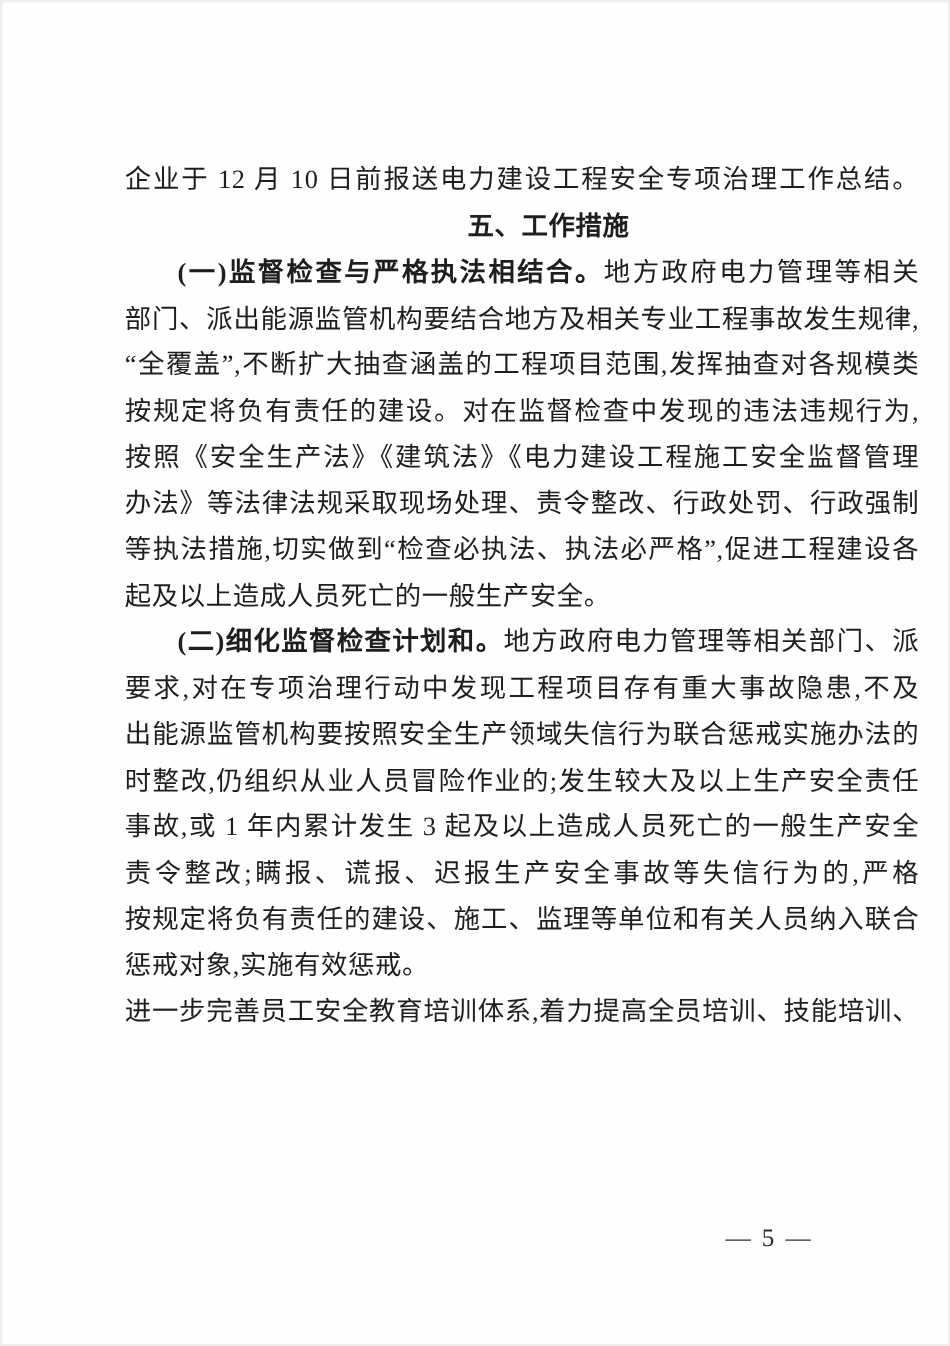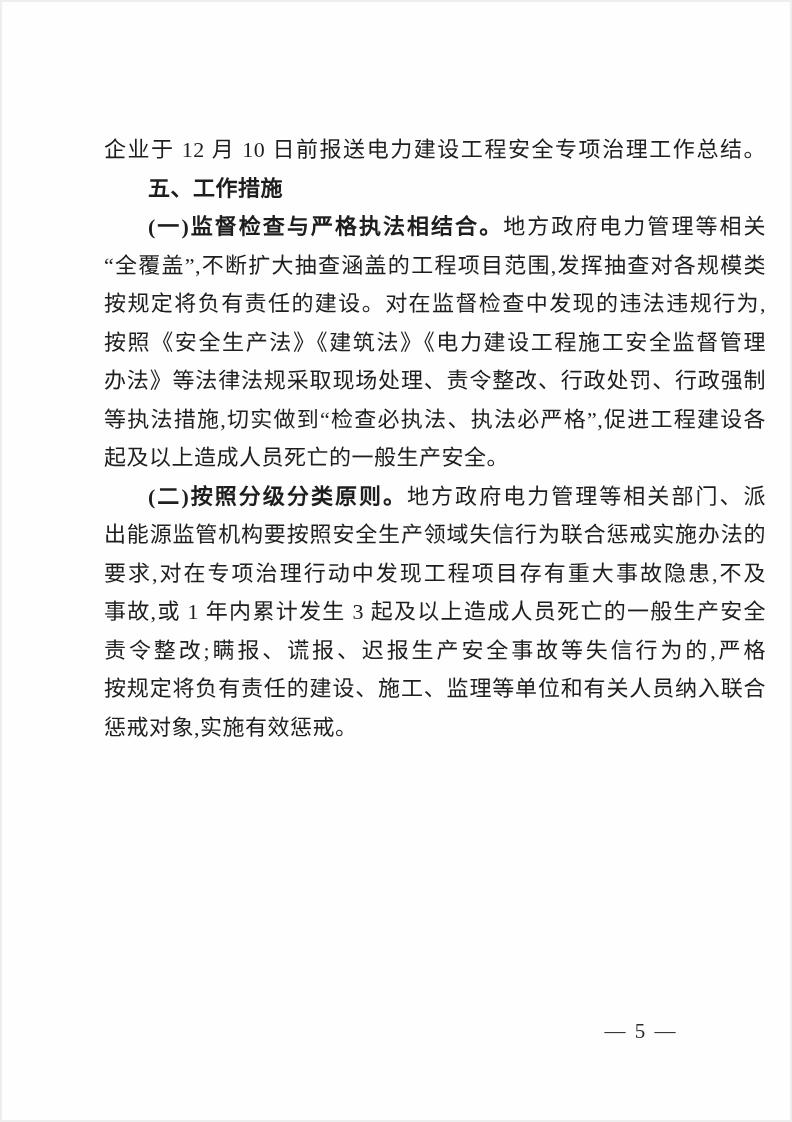--- a/index.html
+++ b/index.html
@@ -33,20 +33,21 @@
   }
   .ln.just {
     white-space: normal;
     word-break: break-all;
     text-align: justify;
     text-align-last: justify;
     -moz-text-align-last: justify;
   }
   .ln.indent {
     text-indent: 2em;
+    text-align: center;
   }
   .ln.heading {
     font-weight: bold;
   }
   .lead {
     font-weight: bold;
   }
   .page-footer {
     position: absolute;
     left: 586px;
@@ -63,32 +64,35 @@
 <body>
 
 <div class="page">
   <div class="doc-body">
 
     <div class="ln just"><span>企业于 12 月 10 日前报送电力建设工程安全专项治理工作总结。</span></div>
 
     <div class="ln heading indent"><span>五、工作措施</span></div>
 
     <div class="ln just indent"><span class="lead">(一)监督检查与严格执法相结合。</span><span>地方政府电力管理等相关</span></div>
+    <div class="ln just"><span>部门、派出能源监管机构要结合地方及相关专业工程事故发生规律,</span></div>
     <div class="ln just"><span>“全覆盖”,不断扩大抽查涵盖的工程项目范围,发挥抽查对各规模类</span></div>
     <div class="ln just"><span>按规定将负有责任的建设。对在监督检查中发现的违法违规行为,</span></div>
     <div class="ln just"><span>按照《安全生产法》《建筑法》《电力建设工程施工安全监督管理</span></div>
     <div class="ln just"><span>办法》等法律法规采取现场处理、责令整改、行政处罚、行政强制</span></div>
     <div class="ln just"><span>等执法措施,切实做到“检查必执法、执法必严格”,促进工程建设各</span></div>
     <div class="ln"><span>起及以上造成人员死亡的一般生产安全。</span></div>
 
-    <div class="ln just indent"><span class="lead">(二)按照分级分类原则。</span><span>地方政府电力管理等相关部门、派</span></div>
+    <div class="ln just indent"><span class="lead">(二)细化监督检查计划和。</span><span>地方政府电力管理等相关部门、派</span></div>
+    <div class="ln just"><span>要求,对在专项治理行动中发现工程项目存有重大事故隐患,不及</span></div>
     <div class="ln just"><span>出能源监管机构要按照安全生产领域失信行为联合惩戒实施办法的</span></div>
-    <div class="ln just"><span>要求,对在专项治理行动中发现工程项目存有重大事故隐患,不及</span></div>
+    <div class="ln just"><span>时整改,仍组织从业人员冒险作业的;发生较大及以上生产安全责任</span></div>
     <div class="ln just"><span>事故,或 1 年内累计发生 3 起及以上造成人员死亡的一般生产安全</span></div>
     <div class="ln just"><span>责令整改;瞒报、谎报、迟报生产安全事故等失信行为的,严格</span></div>
     <div class="ln just"><span>按规定将负有责任的建设、施工、监理等单位和有关人员纳入联合</span></div>
     <div class="ln"><span>惩戒对象,实施有效惩戒。</span></div>
 
+    <div class="ln just"><span>进一步完善员工安全教育培训体系,着力提高全员培训、技能培训、</span></div>
 
   </div>
 
   <div class="page-footer">— 5 —</div>
 </div>
 
 </body></html>

